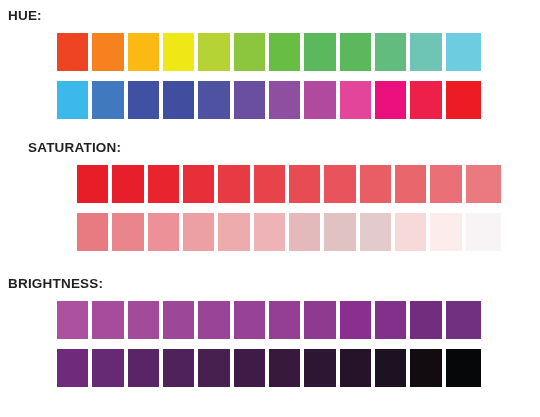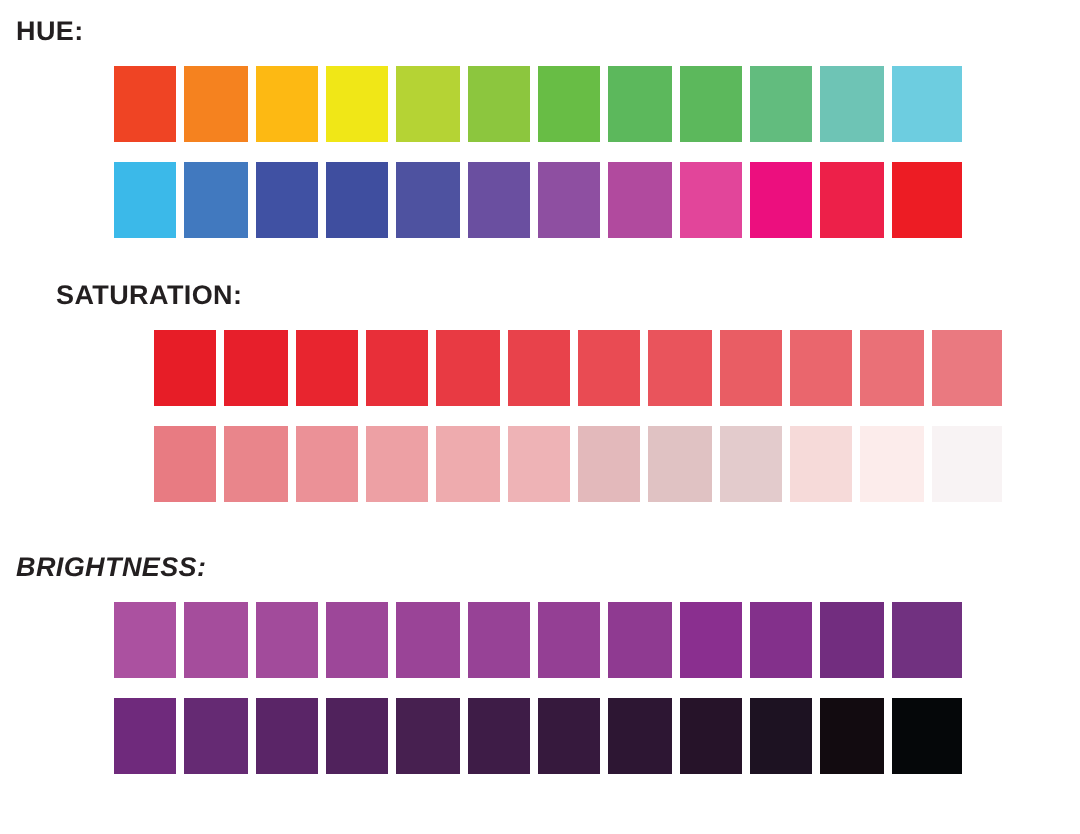--- a/index.html
+++ b/index.html
@@ -20,21 +20,21 @@
     height: 417px;
     background: #ffffff;
   }
   .section {
     position: absolute;
     left: 0;
     width: 540px;
   }
   #section-hue   { top: 8px; }
   #section-sat   { top: 140px; padding-left: 20px; }
-  #section-bri   { top: 276px; font-style: italic; }
+  #section-bri   { top: 276px; }
 
   .section-label {
     font-family: "Liberation Sans", sans-serif;
     font-size: 13.5px;
     font-weight: bold;
     color: #231f20;
     letter-spacing: 0.2px;
     margin: 0 0 9px 8px;
     line-height: 16px;
     white-space: nowrap;

